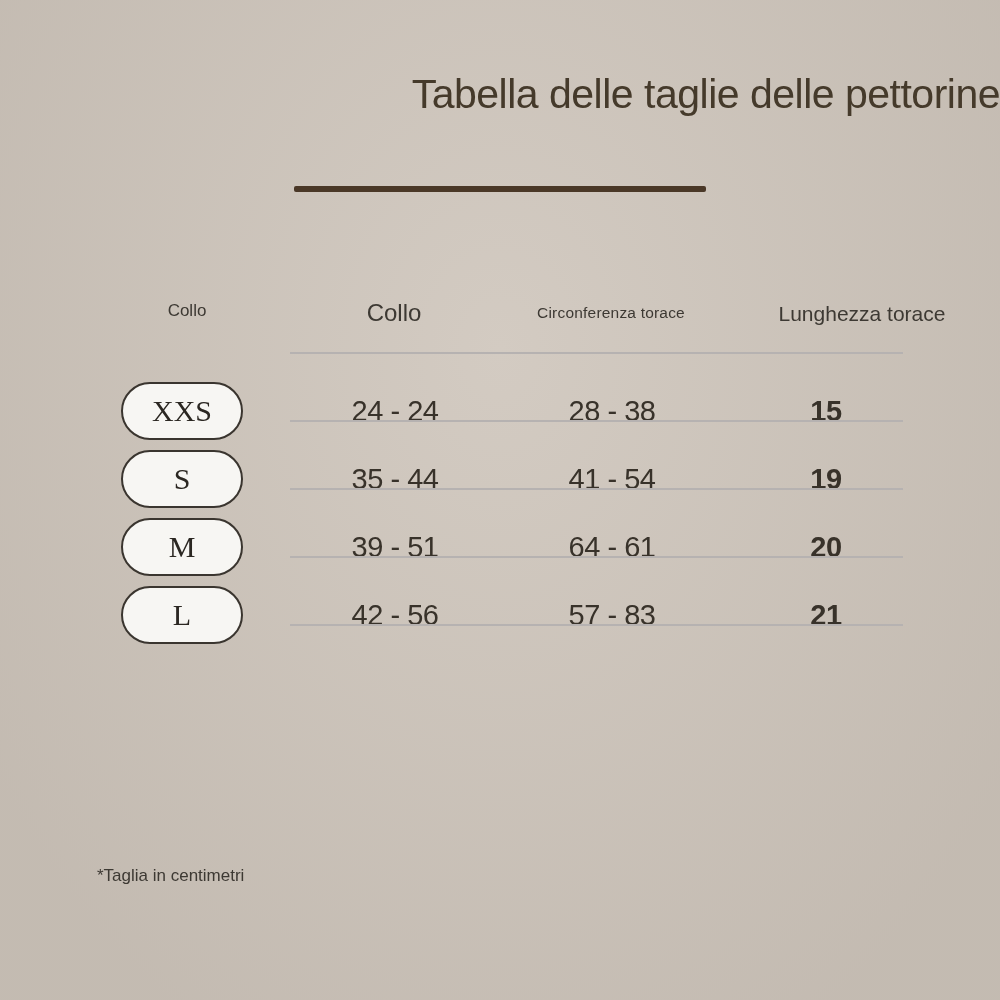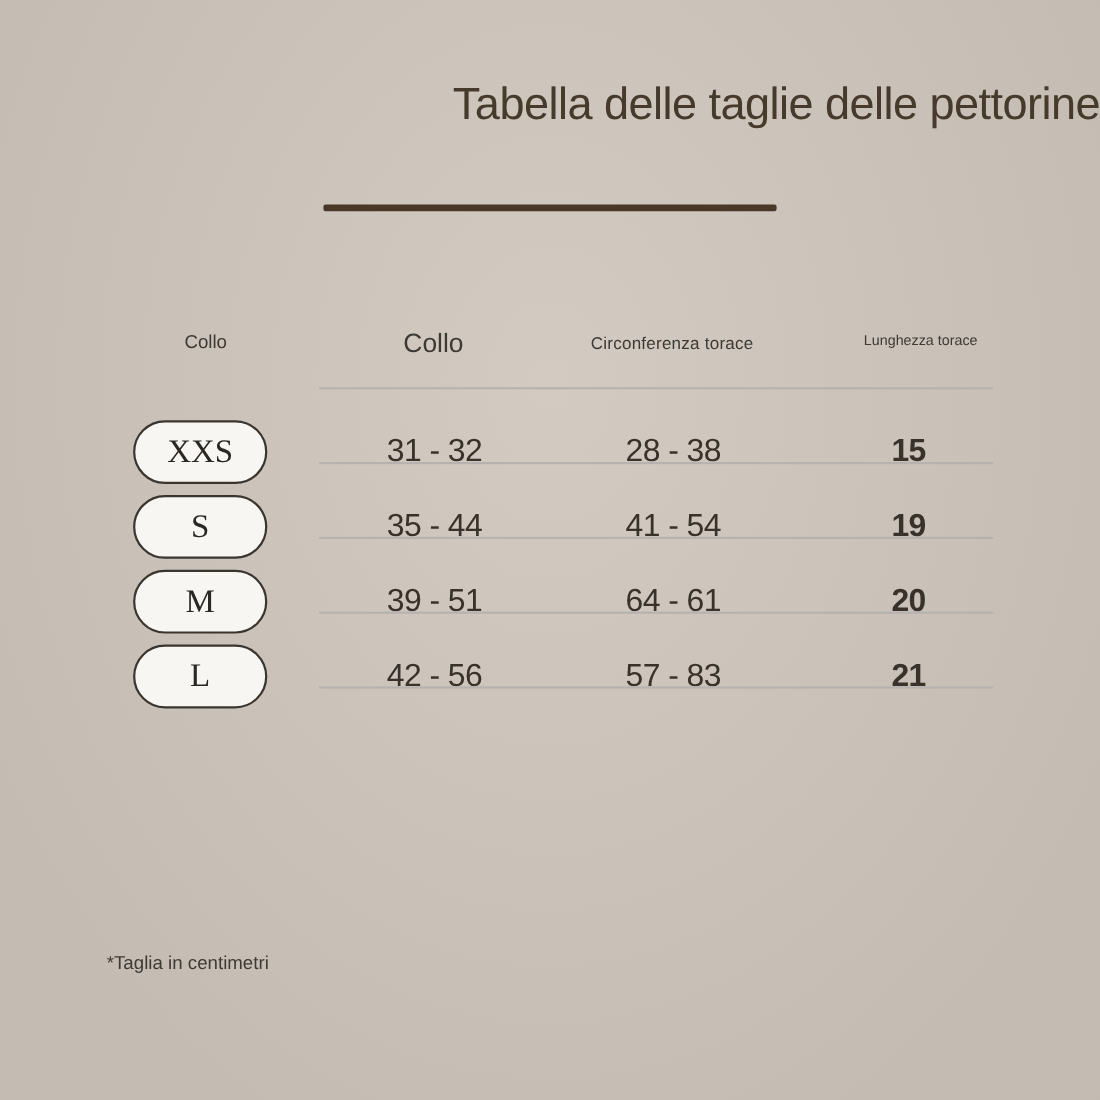--- a/index.html
+++ b/index.html
@@ -30,21 +30,21 @@
     position:absolute;top:186px;left:50%;transform:translateX(-50%);
     width:412px;height:6px;background:var(--divider);border-radius:2px;
   }
   .col-header{
     position:absolute;transform:translateX(-50%);
     color:var(--header-text);white-space:nowrap;
   }
   .col-header.h-taglia{left:187px;top:301px;font-size:17px;}
   .col-header.h-collo{left:394px;top:299px;font-size:24px;}
   .col-header.h-circonferenza{left:611px;top:304px;font-size:15.5px;letter-spacing:0.2px;}
-  .col-header.h-lunghezza{left:837px;top:302px;font-size:13px;}
+  .col-header.h-lunghezza{left:862px;top:302px;font-size:21px;}
   .header-line{
     position:absolute;top:352px;left:290px;width:613px;height:2px;
     background:var(--row-line);
   }
   .rows{position:absolute;top:354px;left:0;width:1000px;}
   .row{position:relative;height:68px;}
   .row::after{
     content:"";position:absolute;bottom:0;left:290px;width:613px;height:2px;
     background:var(--row-line);
   }
@@ -80,21 +80,21 @@
   <div class="col-header h-collo">Collo</div>
   <div class="col-header h-circonferenza">Circonferenza torace</div>
   <div class="col-header h-lunghezza">Lunghezza torace</div>
 
   <div class="header-line"></div>
 
   <div class="rows">
 
     <div class="row">
       <div class="pill">XXS</div>
-      <div class="cell c-collo">31 - 32</div>
+      <div class="cell c-collo">24 - 24</div>
       <div class="cell c-circonferenza">28 - 38</div>
       <div class="cell c-lunghezza">15</div>
     </div>
 
 
     <div class="row">
       <div class="pill">S</div>
       <div class="cell c-collo">35 - 44</div>
       <div class="cell c-circonferenza">41 - 54</div>
       <div class="cell c-lunghezza">19</div>

